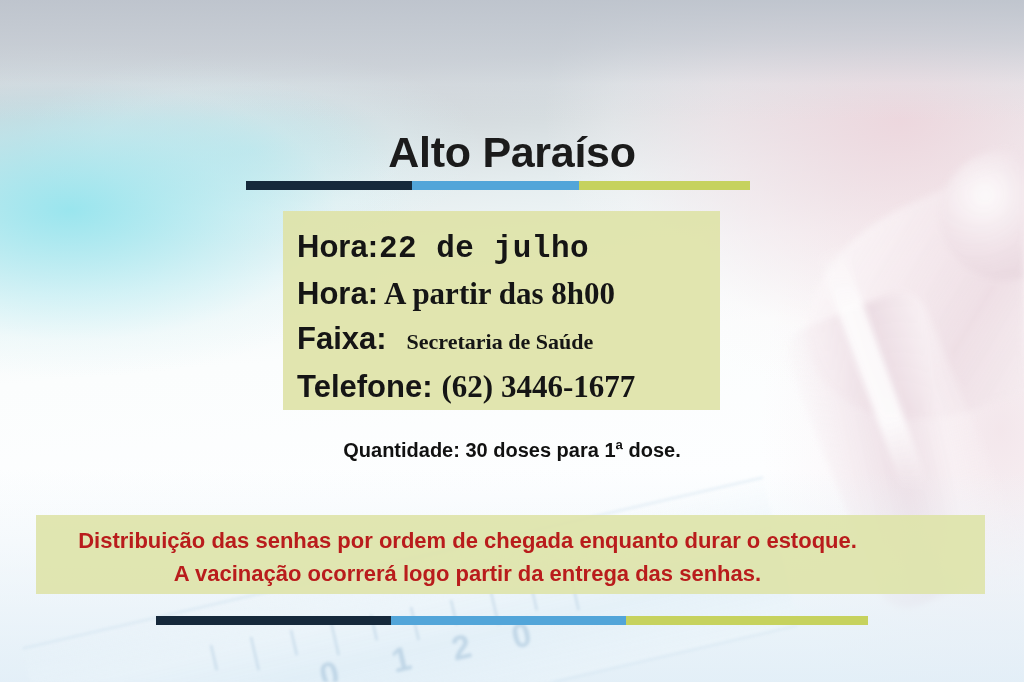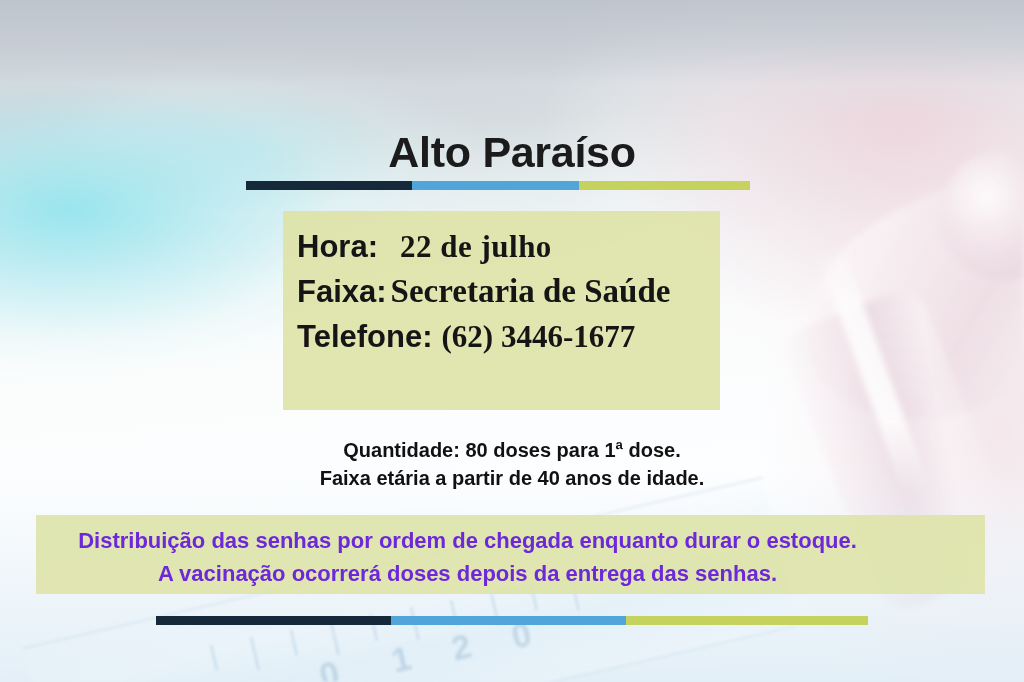--- a/index.html
+++ b/index.html
@@ -259,23 +259,23 @@
     white-space: nowrap;
   }
   .info-row .lbl {
     font-family: "Liberation Sans", sans-serif;
     font-weight: 700;
   }
   .info-row .val {
     font-family: "Liberation Serif", serif;
     font-weight: 700;
   }
-  .row-data .val  { margin-left: 22px; letter-spacing: 0.5px; }
+  .row-data .val  { margin-left: 1px; letter-spacing: 0.5px; font-family: Liberation Mono, monospace; }
   .row-hora .val  { margin-left: 6px; }
-  .row-local .val { margin-left: 4px; font-size: 33px; }
+  .row-local .val { margin-left: 20px; font-size: 22px; }
   .row-tel .val   { margin-left: 9px; }
 
   
   .note {
     position: absolute;
     left: 0;
     right: 0;
     top: 436px;
     text-align: center;
     color: #111111;
@@ -293,21 +293,21 @@
     width: 949px;
     height: 79px;
     background: rgba(222,227,168,0.90);
   }
   .banner-text {
     position: absolute;
     left: 36px;
     top: 524px;
     width: 863px;
     text-align: center;
-    color: #6d28d9;
+    color: #b91c1c;
     font-weight: 700;
     font-size: 22px;
     line-height: 33px;
     font-family: "Liberation Sans", sans-serif;
   }
 </style>
 </head>
 <body>
 
 <div id="poster">
@@ -353,37 +353,39 @@
       <div class="seg" style="flex:33; background:#52a5d9;"></div>
       <div class="seg" style="flex:34; background:#c6d25e;"></div>
     </div>
 
     <div class="info-box"></div>
 
     <div class="info-lines">
       <div class="info-row row-data">
         <span class="lbl">Hora:</span><span class="val">22 de julho</span>
       </div>
+      <div class="info-row row-hora">
+        <span class="lbl">Hora:</span><span class="val">A partir das 8h00</span>
+      </div>
       <div class="info-row row-local">
         <span class="lbl">Faixa:</span><span class="val">Secretaria de Saúde</span>
       </div>
       <div class="info-row row-tel">
         <span class="lbl">Telefone:</span><span class="val">(62) 3446-1677</span>
       </div>
     </div>
 
     <div class="note">
-      <div>Quantidade: 80 doses para 1ª dose.</div>
-      <div>Faixa etária a partir de 40 anos de idade.</div>
+      <div>Quantidade: 30 doses para 1ª dose.</div>
     </div>
 
     <div class="banner"></div>
     <div class="banner-text">
       <div>Distribuição das senhas por ordem de chegada enquanto durar o estoque.</div>
-      <div>A vacinação ocorrerá doses depois da entrega das senhas.</div>
+      <div>A vacinação ocorrerá logo partir da entrega das senhas.</div>
     </div>
 
     <div class="rule rule-bottom">
       <div class="seg" style="flex:33; background:#16293b;"></div>
       <div class="seg" style="flex:33; background:#52a5d9;"></div>
       <div class="seg" style="flex:34; background:#c6d25e;"></div>
     </div>
 
   </div>
 </div>

